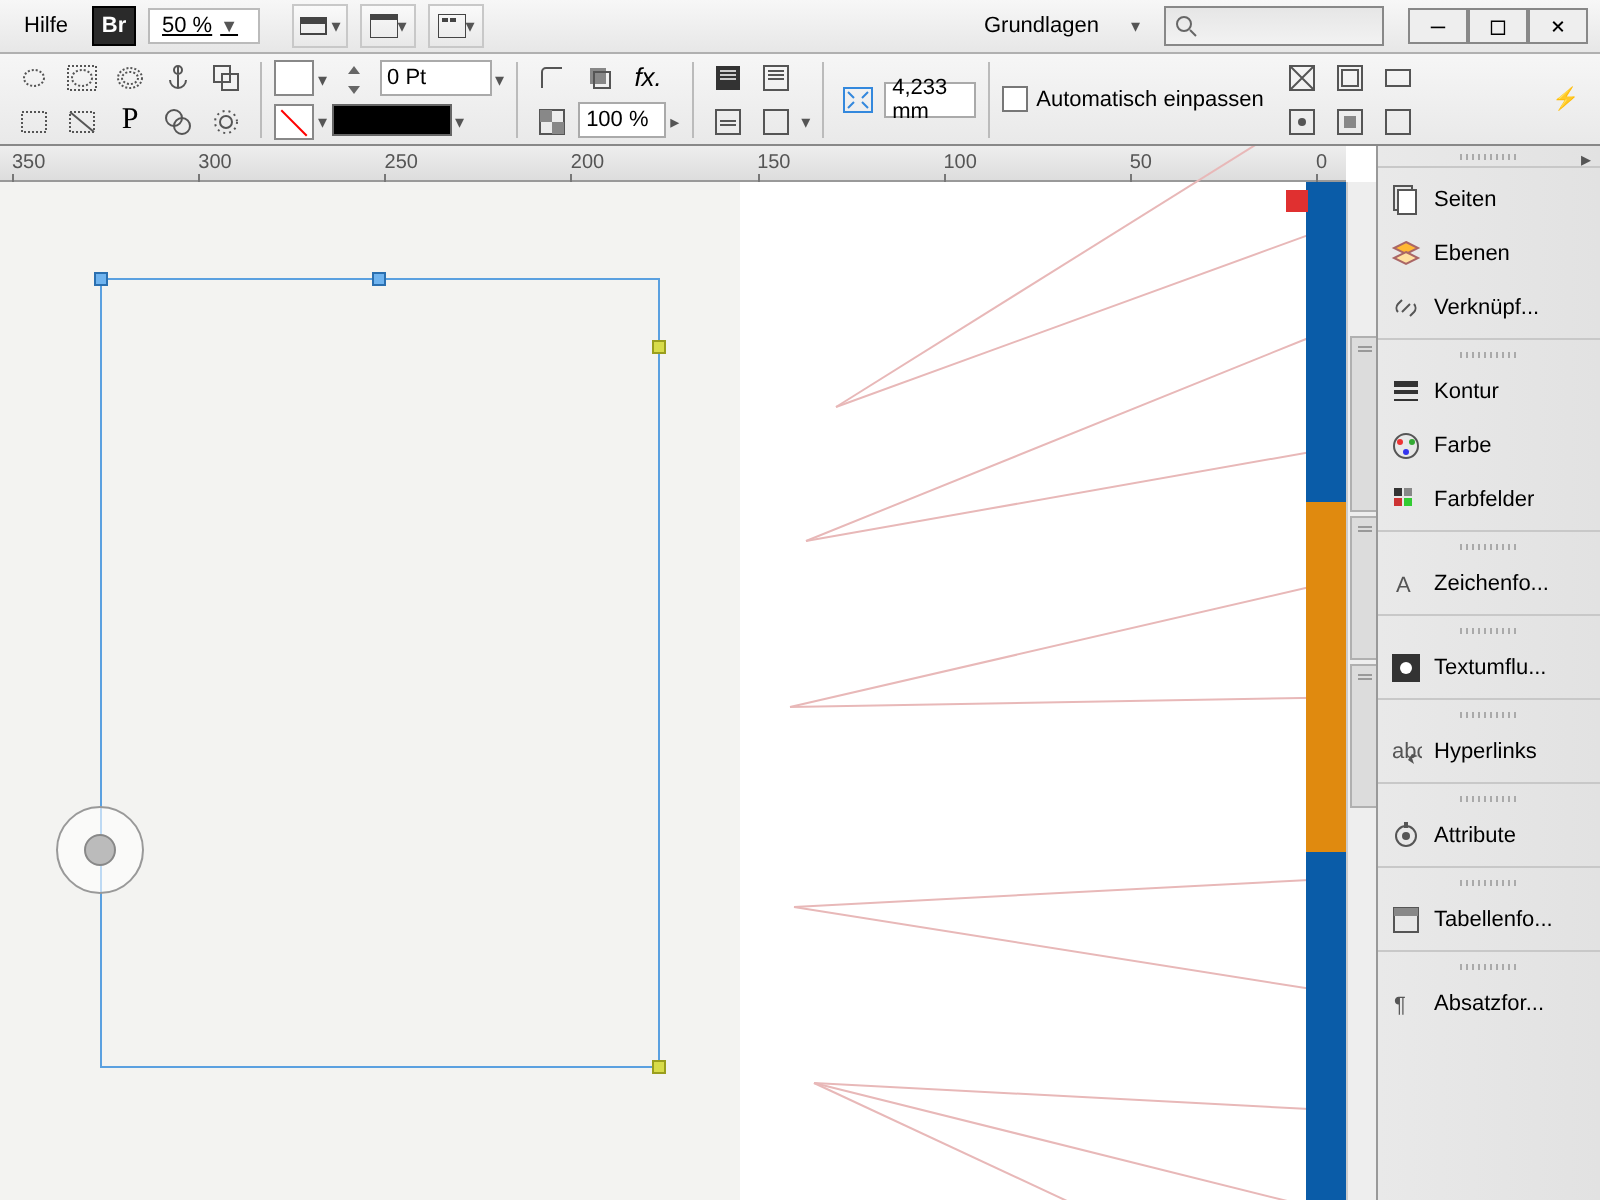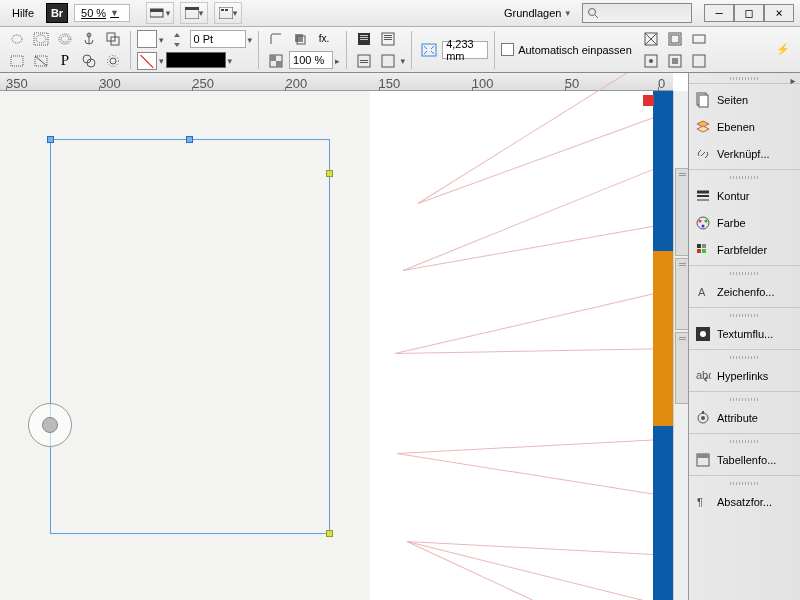--- a/index.html
+++ b/index.html
@@ -6,42 +6,42 @@
 html, body { width: 800px; height: 600px; overflow: hidden; }
 body { background: #fff; display: flex; flex-direction: column; }
 
 .menu-bar { height: 27px; background: linear-gradient(#f7f7f7,#e7e7e7); border-bottom: 1px solid #b0b0b0; display: flex; align-items: center; padding: 0 6px; gap: 6px; }
 .menu-item { padding: 3px 6px; cursor: default; }
 .sq-btn { width: 22px; height: 20px; background: #2a2a2a; color:#fff; display:flex; align-items:center; justify-content:center; border:1px solid #000; font-weight:bold; }
 .zoom-box { padding: 2px 10px 2px 6px; border:1px solid #bbb; background:#fff; display:flex; align-items:center; gap:4px;text-decoration:underline; }
 .dd { font-size: 9px; color:#555; }
 .ico-btn { width: 28px; height: 22px; border:1px solid #c8c8c8; background: linear-gradient(#fafafa,#e8e8e8); display:flex; align-items:center; justify-content:center; }
 .grow { flex: 1; }
-.workspace-dd { padding: 3px 6px; display:flex; align-items:center; gap:4px; }
+.workspace-dd { padding: 3px 6px; display:flex; align-items:center; gap:16px; }
 .search-box { width: 110px; height: 20px; border:1px solid #888; background: linear-gradient(#e6e6e6,#f2f2f2); display:flex; align-items:center; padding:0 4px; }
 .win-btns { display:flex; gap:0px; margin-left:6px; }
 .win-btn { width: 30px; height:18px; border:1px solid #888; background:#eee; display:flex; align-items:center; justify-content:center; font-family: monospace; font-size:12px; }
 
 .control-bar { height: 46px; background: linear-gradient(#f6f6f6,#e9e9e9); border-bottom:1px solid #888; display:flex; align-items:center; padding: 2px 6px; gap:2px; }
 .ctrl-col { display:flex; flex-direction:column; gap:2px; }
 .ctrl-row { display:flex; gap:2px; }
 .t-ico { width: 22px; height: 20px; display:flex; align-items:center; justify-content:center; background:transparent; border:1px solid transparent; }
 .swatch { width: 20px; height: 18px; border:1px solid #888; }
 .val-input { width: 56px; height: 18px; border:1px solid #aaa; background:#fff; padding:0 3px; display:flex; align-items:center; }
 .val-input.sm { width: 46px; }
 .pct-input { width: 44px; height:18px; border:1px solid #aaa;background:#fff;padding:0 3px;display:flex;align-items:center; }
 .sep { width:1px; height:38px; background:#bbb; margin:0 4px; }
 .chk { display:flex; align-items:flex-end; gap:4px; }
 .chk-box { width:13px; height:13px; border:1px solid #777; background:#fff; }
 .bolt { margin-left:auto; padding:0 8px; }
 
 .work-area { flex:1; display:flex; position:relative; }
 .canvas-zone { flex:1; position:relative; background:#fff; overflow:hidden; }
 .ruler-h { position:absolute; top:0; left:0; right:15px; height:18px; background:linear-gradient(#eee,#ddd); border-bottom:1px solid #999; }
-.ruler-h .tick { position:absolute; top:3px; font-size:13px; color:#555; }
+.ruler-h .tick { position:absolute; top:3px; font-size:10px; color:#555; }
 .ruler-h .tick::after { content:''; position:absolute; left:0; top:11px; width:1px; height:4px; background:#777; }
 .texture { position:absolute; top:18px; left:0; width:370px; bottom:0; background:#f3f3f1; }
 .sel-box { position:absolute; border:1px solid #5aa0e0; }
 .handle { position:absolute; width:7px; height:7px; background:#6fb3ef; border:1px solid #2a6fb0; }
 .handle.y { background:#d8dc4a; border-color:#9a9e1e; }
 .radial { position:absolute; border-top:1px solid #e8b8b8; transform-origin:left center; }
 .blue-strip { position:absolute; top:18px; right:15px; width:20px; bottom:0; background:#0a5ca8; }
 .orange-strip { position:absolute; right:15px; width:20px; background:#e08a0f; }
 .red-sq { position:absolute; width:11px; height:11px; background:#e03030; }
 .scrollbar-v { position:absolute; top:18px; right:0; bottom:0; width:15px; background:#eee; border-left:1px solid #ccc; }
@@ -206,21 +206,21 @@
           <svg width="14" height="14">
             <path d="M2 12V4a2 2 0 012-2h8" fill="none" stroke="#555"></path>
           </svg>
         </span>
       <span class="t-ico">
           <svg width="14" height="14">
             <rect x="2" y="2" width="8" height="8" fill="#888"></rect>
             <rect x="4" y="4" width="8" height="8" fill="none" stroke="#555"></rect>
           </svg>
         </span>
-      <span class="t-ico" style="font-size:10px">fx.</span>
+      <span class="t-ico" style="font-style:italic;font-size:13px">fx.</span>
     </div>
     <div class="ctrl-row">
       <span class="t-ico">
           <svg width="14" height="14">
             <rect x="1" y="1" width="12" height="12" fill="none" stroke="#555"></rect>
             <rect x="1" y="1" width="6" height="6" fill="#888"></rect>
             <rect x="7" y="7" width="6" height="6" fill="#888"></rect>
           </svg>
         </span>
       <span class="pct-input">100 %</span>

